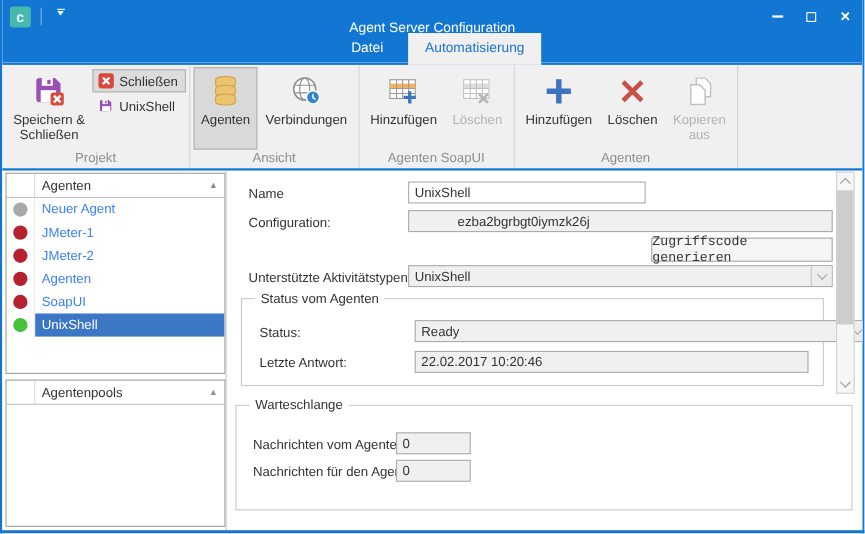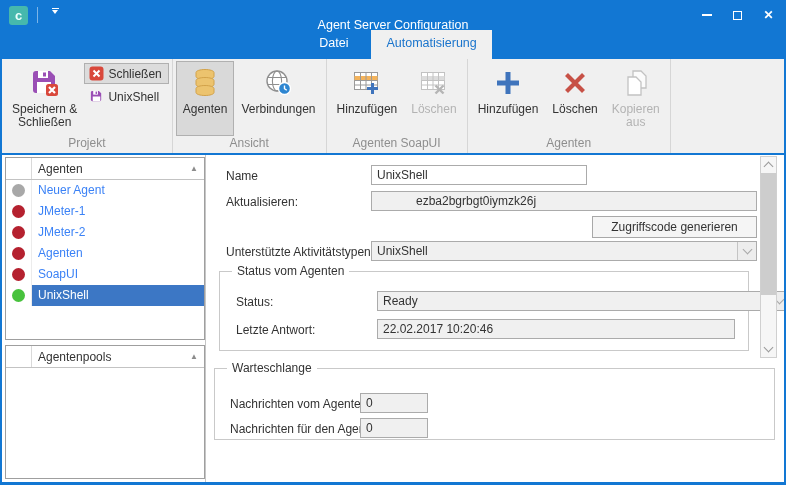--- a/index.html
+++ b/index.html
@@ -64,24 +64,24 @@
   .frm-label { position:absolute; font-size:12px; color:#333; white-space:nowrap; }
   .txt { position:absolute; height:20px; border:1px solid #ababab; font-size:12px; color:#333; padding:0 5px;
     font-family:"Liberation Sans",sans-serif; background:#fff; }
   .txt.ro { background:#f0f0f0; }
   .combo { position:absolute; height:20px; border:1px solid #ababab; background:#f0f0f0; font-size:12px; color:#333;
     display:flex; align-items:center; padding-left:5px; }
   .combo .arrowbox { margin-left:auto; width:19px; align-self:stretch; border-left:1px solid #c4c4c4; background:#ededed;
     display:flex; align-items:center; justify-content:center; }
   .chev-down { width:7px; height:7px; border-right:1.5px solid #a9a9a9; border-bottom:1.5px solid #a9a9a9; transform:rotate(45deg); margin-top:-3px; }
   .pushbtn { position:absolute; border:1px solid #a8a8a8; background:#f5f5f5; font-size:12px; color:#333;
-    display:flex; align-items:center; justify-content:center; font-family:Liberation Sans, sans-serif; }
+    display:flex; align-items:center; justify-content:center; font-family:Liberation Mono, monospace; }
   .groupbox { position:absolute; border:1px solid #c9c9c9; }
   .groupbox legend, .legend { position:absolute; top:-8px; left:12px; background:#fff; padding:0 5px; font-size:12px; color:#333; }
-  .queue-box { position:relative; margin:8px 9px 0 8px; border:1px solid #c9c9c9; height:72px; flex:0 0 auto; }
+  .queue-box { position:relative; margin:8px 9px 0 8px; border:1px solid #c9c9c9; height:96px; flex:0 0 auto; }
   
   .vscroll { position:absolute; top:1px; right:7px; width:17px; bottom:2px; background:#f6f6f6; border:1px solid #d0d0d0; display:flex; flex-direction:column; }
   .sb-btn { height:16px; flex:0 0 auto; display:flex; align-items:center; justify-content:center; }
   .sb-up { width:7px;height:7px;border-left:1.5px solid #9a9a9a;border-top:1.5px solid #9a9a9a;transform:rotate(45deg);margin-top:3px; }
   .sb-dn { width:7px;height:7px;border-right:1.5px solid #9a9a9a;border-bottom:1.5px solid #9a9a9a;transform:rotate(45deg);margin-bottom:3px; }
   .sb-track { flex:1; position:relative; }
   .sb-thumb { position:absolute; top:0; left:0; right:0; height:122px; background:#cdcdcd; }
 </style>
 </head>
 <body>
@@ -305,21 +305,21 @@
           </div>
         </div>
       </div>
     </div>
 
     <div class="right-panel">
       <div class="form-area">
         <div class="frm-label" style="left:20px; top:14px;">Name</div>
         <input class="txt" style="left: 165px; top: 10px; width: 216px;" value="UnixShell">
 
-        <div class="frm-label" style="left:20px; top:40px;">Aktualisieren:</div>
+        <div class="frm-label" style="left:20px; top:40px;">Configuration:</div>
         <div class="txt ro" style="left:165px; top:36px; width:386px; line-height:18px;padding-left:44px;">ezba2bgrbgt0iymzk26j</div>
 
         <div class="pushbtn" style="left:386px; top:61px; width:165px; height:22px;">Zugriffscode generieren</div>
 
         <div class="frm-label" style="left:20px; top:90px;">Unterstützte Aktivitätstypen:</div>
         <div class="combo" style="left:165px; top:86px; width:386px;">
           <span>UnixShell</span>
           <span class="arrowbox">
               <span class="chev-down"></span>
             </span>

